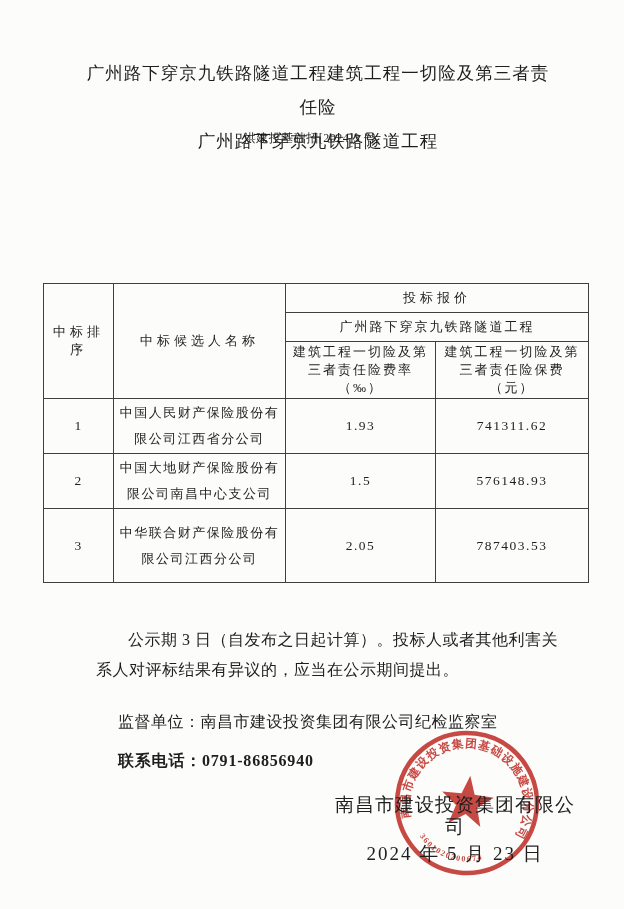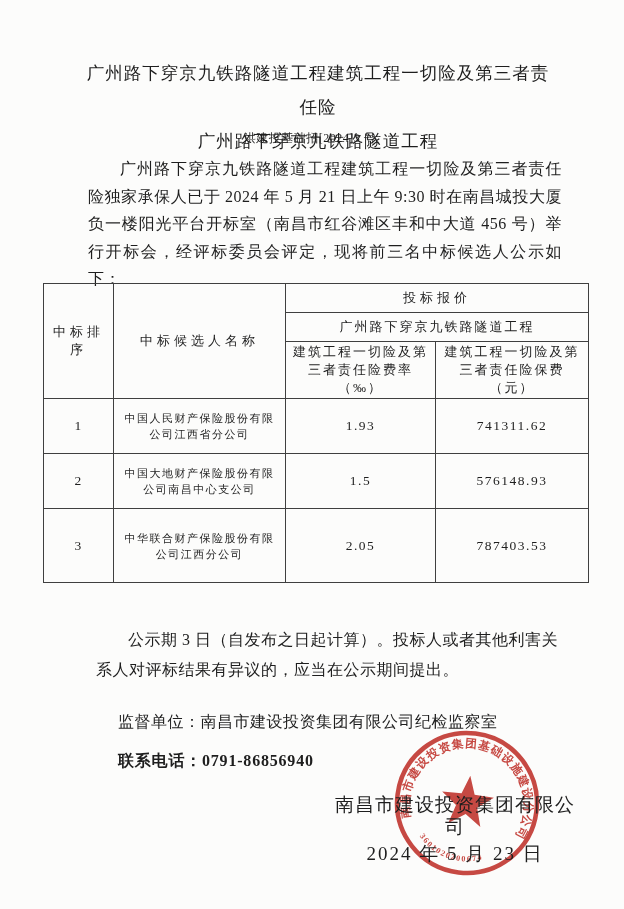--- a/index.html
+++ b/index.html
@@ -38,21 +38,21 @@
   }
   #bidtable th,#bidtable td{
     border:1.5px solid #3f3f3f;
     text-align:center;vertical-align:middle;
     font-weight:normal;
     padding:1px 5px;
     margin-top:44px;
   }
   #bidtable .sp{letter-spacing:4px;}
   #bidtable .sp2{letter-spacing:2px;}
-  #bidtable .name{font-size:11px;line-height:16px;letter-spacing:1.5px;}
+  #bidtable .name{font-size:13px;line-height:26px;letter-spacing:1.5px;}
   #bidtable .num{font-size:13.5px;letter-spacing:1.5px;}
   #footer{
     position:absolute;top:617px;left:88px;width:478px;
     font-size:16px;line-height:30px;letter-spacing:.5px;
   }
   #notice{text-indent:2em;text-align:justify;margin:8px;}
   .fline{margin-top:22px;padding-left:30px;}
   #phone-line{margin-top:9px;letter-spacing:.8px;font-weight:bold;}
   #signature{
     position:absolute;top:794px;left:326px;width:258px;
@@ -71,21 +71,20 @@
 
 <div id="page">
 
   <div id="title">
     <div>广州路下穿京九铁路隧道工程建筑工程一切险及第三者责任险</div>
     <div>广州路下穿京九铁路隧道工程</div>
   </div>
 
   <div id="docnum">洪建投基础招[2024]3 号</div>
 
-  <div id="bodypara">广州路下穿京九铁路隧道工程建筑工程一切险及第三者责任险独家承保人已于 2024 年 5 月 21 日上午 9:30 时在南昌城投大厦负一楼阳光平台开标室（南昌市红谷滩区丰和中大道 456 号）举行开标会，经评标委员会评定，现将前三名中标候选人公示如下：</div>
 
   <table id="bidtable">
     <colgroup>
       <col style="width:70px">
         <col style="width:172px">
         <col style="width:150px">
         <col style="width:153px">
     </colgroup>
     <tbody>
         <tr style="height:29px">

